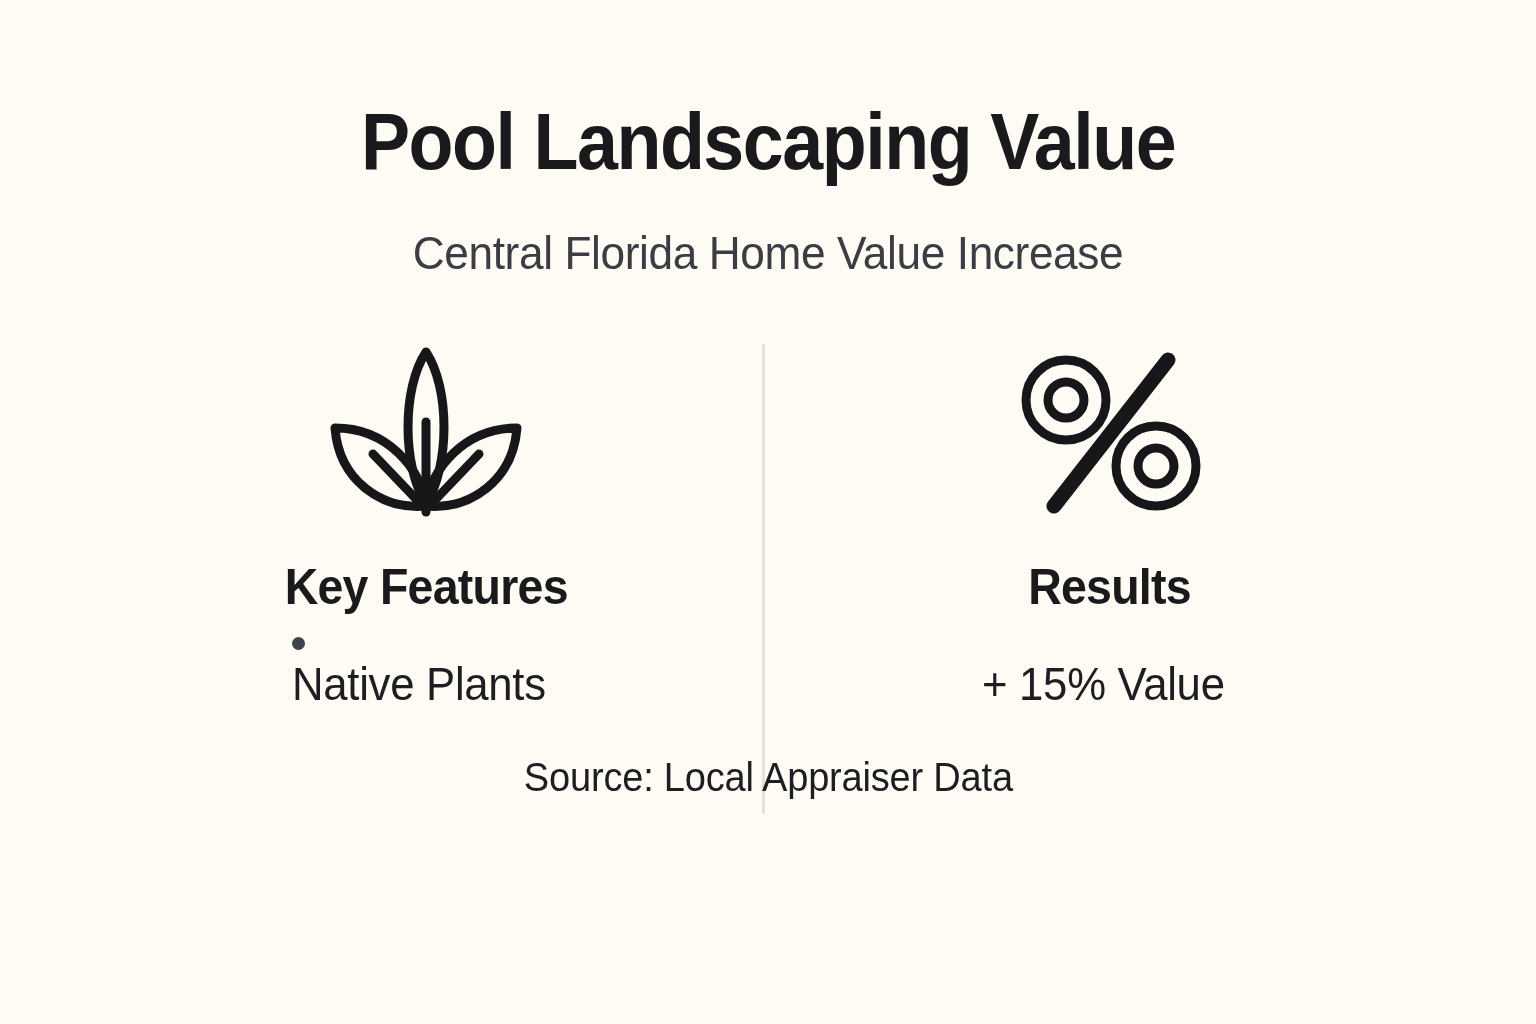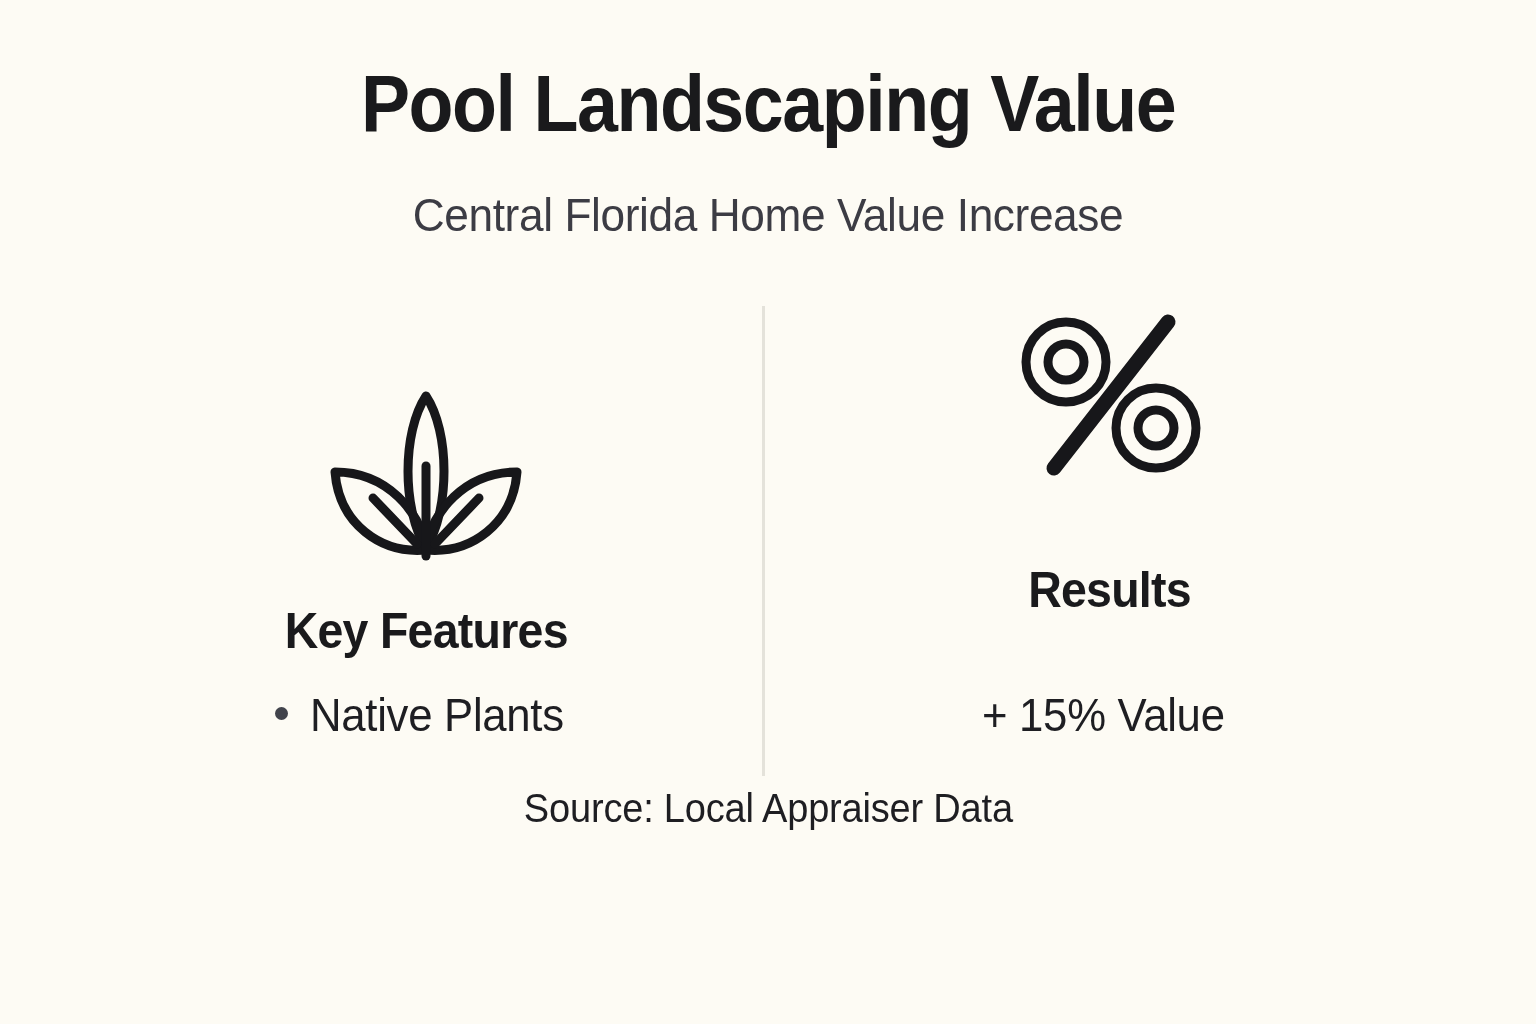--- a/index.html
+++ b/index.html
@@ -22,21 +22,21 @@
     display: flex;
     flex-direction: column;
     align-items: center;
     background: #FDFBF4;
   }
 
   
   .header-block {
     width: 100%;
     text-align: center;
-    margin-top: 64px;
+    margin-top: 102px;
   }
   .main-title {
     font-size: 80px;
     font-weight: 700;
     color: #1A1A1C;
     letter-spacing: -1.6px;
     line-height: 1.0;
     margin: 0;
     transform: scaleX(0.92);
     transform-origin: center top;
@@ -70,21 +70,21 @@
     height: 470px;
     background: #E4E2DA;
   }
   .column {
     width: 540px;
     display: flex;
     flex-direction: column;
     align-items: center;
   }
   .col-left { margin-right: 72px; }
-  .col-right { margin-left: 72px; gap: 41px; }
+  .col-right { margin-left: 72px; }
 
   .icon-wrap {
     height: 176px;
     display: flex;
     align-items: center;
     justify-content: center;
   }
   .section-heading {
     font-size: 50px;
     font-weight: 700;
@@ -98,20 +98,21 @@
   .bullet-list {
     list-style: none;
     margin: 36px 0 0 0;
     padding: 0;
     display: flex;
     flex-direction: column;
     align-items: center;
   }
   .bullet-item {
     display: flex;
+    flex-direction: column;
     align-items: baseline;
     margin-top: 14px;
     white-space: nowrap;
   }
   .bullet-item:first-child { margin-top: 0; }
   .bullet-dot {
     width: 13px;
     height: 13px;
     border-radius: 50%;
     background: #41434B;

